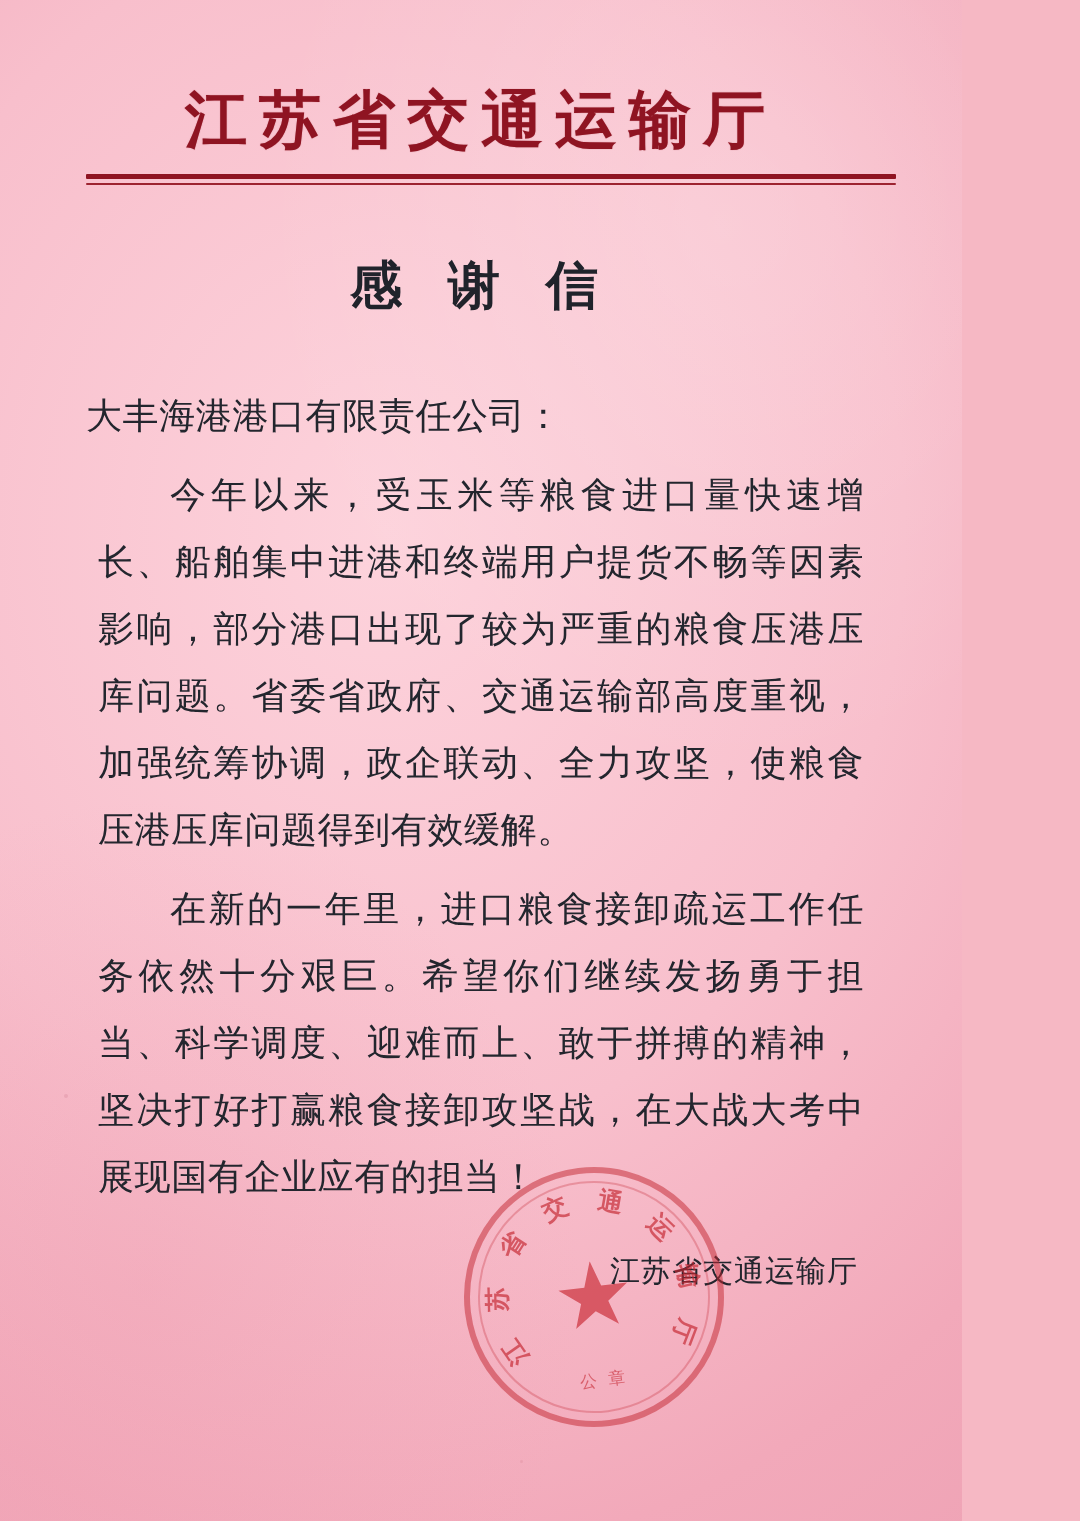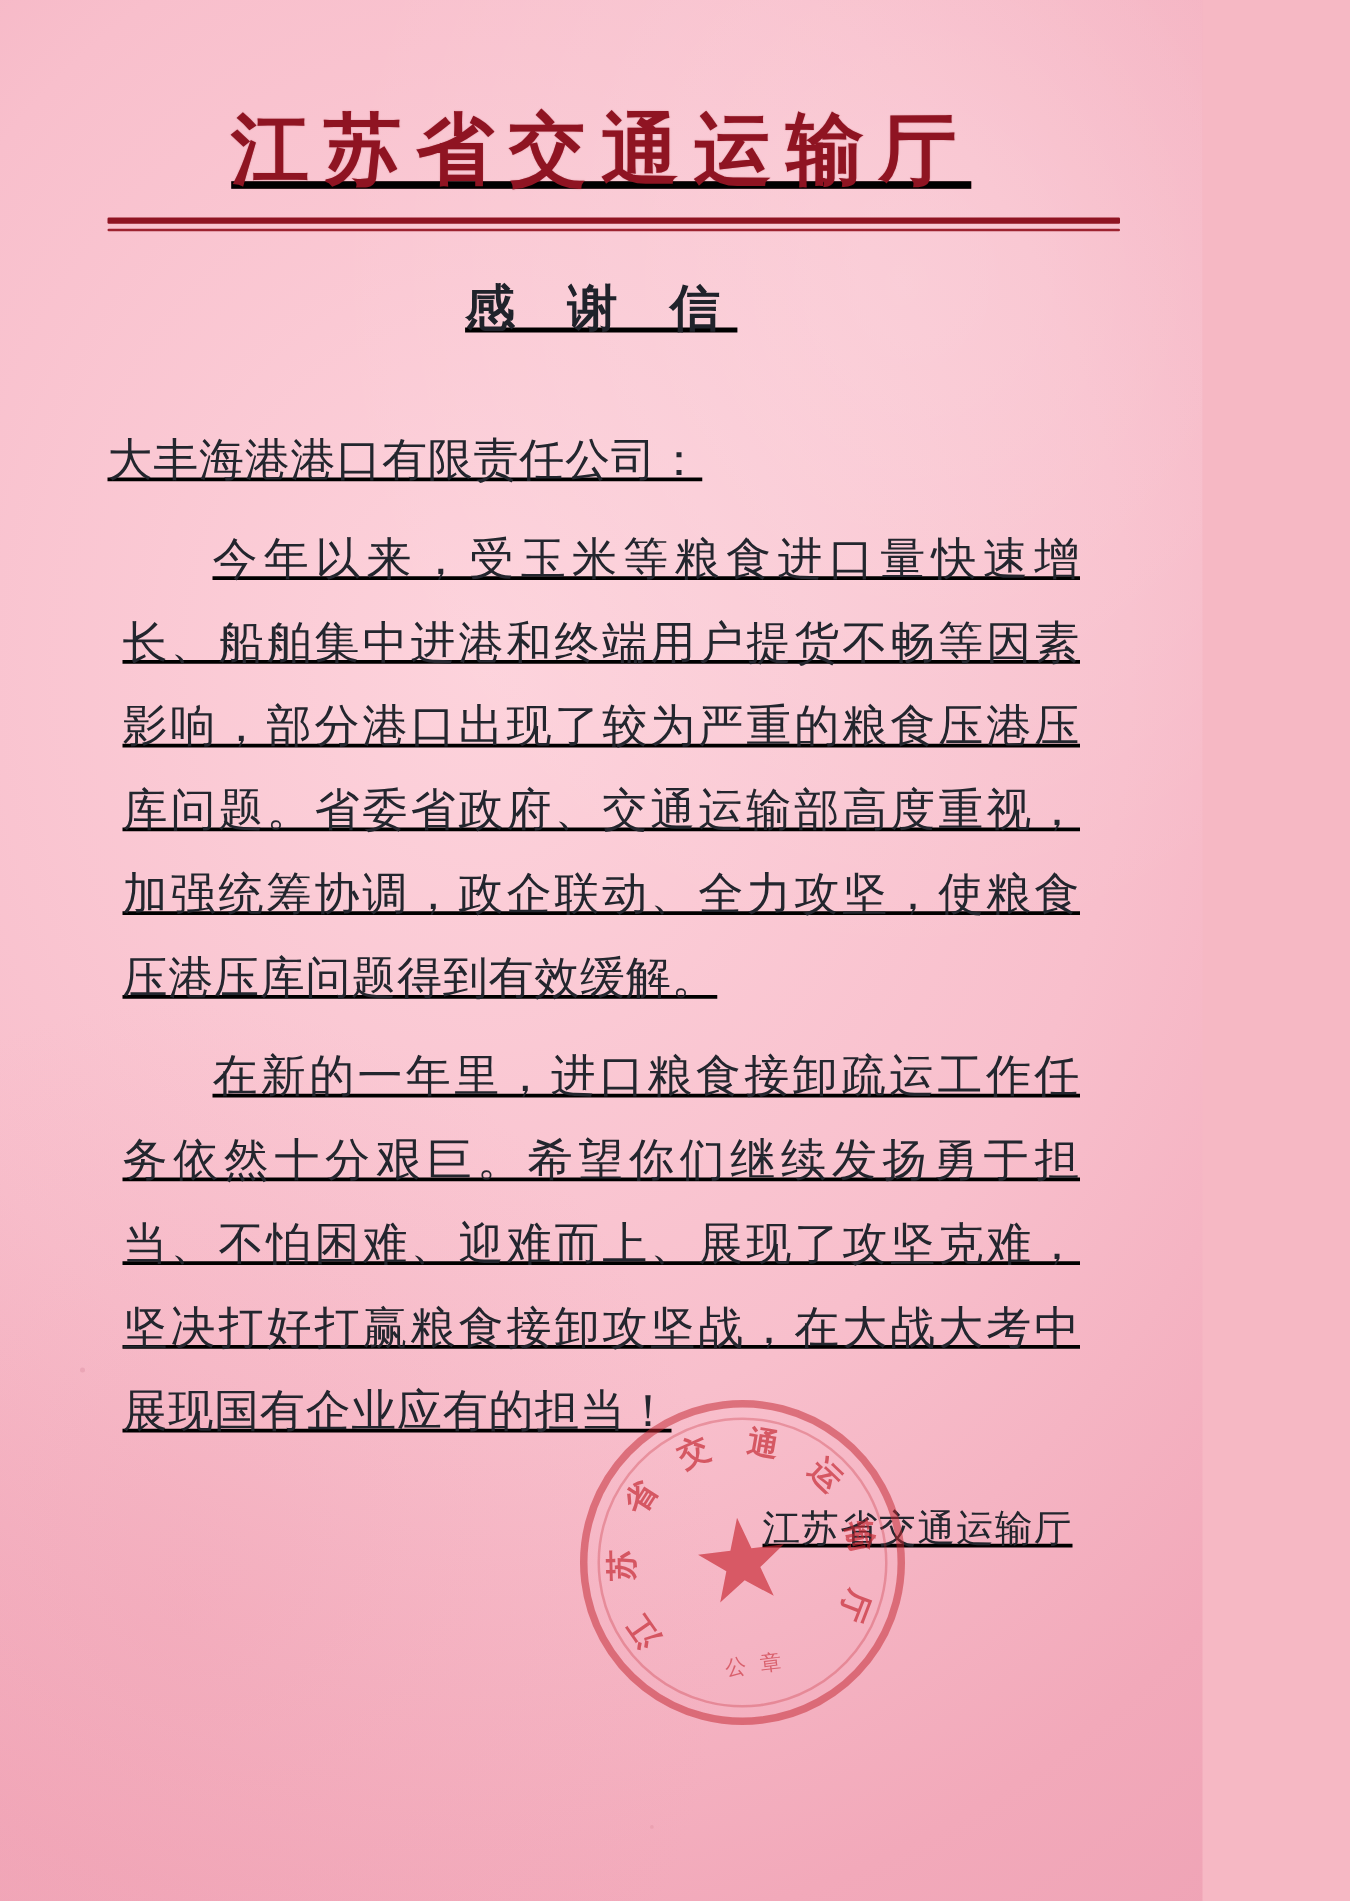--- a/index.html
+++ b/index.html
@@ -16,21 +16,20 @@
 
   
   #page {
     position: relative;
     width: 962px;
     height: 1521px;
     box-sizing: border-box;
     background:
       radial-gradient(ellipse 120% 90% at 40% 35%, #fdd3dc 0%, #f8bfcc 45%, #f2a9ba 75%, #eda0b3 100%);
     overflow: hidden;
-    text-decoration: underline;
   }
   #page::after {
     content: "";
     position: absolute;
     inset: 0;
     pointer-events: none;
     background:
       radial-gradient(ellipse 80% 60% at 75% 15%, rgba(255,255,255,0.18), rgba(255,255,255,0) 60%),
       radial-gradient(ellipse 70% 50% at 15% 85%, rgba(236,150,170,0.25), rgba(255,255,255,0) 65%);
   }
@@ -65,24 +64,24 @@
   }
   .header-rule.thin {
     margin-top: 4px;
     height: 2px;
     background: #9d2330;
   }
 
   
   .letter-title {
     text-align: center;
-    margin-top: 34px;
+    margin-top: 66px;
     font-family: "DejaVu Serif", "Liberation Serif", serif;
     font-weight: 700;
-    font-size: 40px;
+    font-size: 52px;
     letter-spacing: 14px;
     color: #20232b;
   }
 
   
   .letter-body {
     margin-top: 62px;
     font-size: 36px;
     line-height: 1.86;
     color: #23262e;
@@ -191,21 +190,21 @@
       <div class="org-title">江苏省交通运输厅</div>
       <div class="header-rule"></div>
       <div class="header-rule thin"></div>
     </div>
 
     <div class="letter-title">感 谢 信</div>
 
     <div class="letter-body">
       <p class="salutation">大丰海港港口有限责任公司：</p>
       <p class="para">今年以来，受玉米等粮食进口量快速增长、船舶集中进港和终端用户提货不畅等因素影响，部分港口出现了较为严重的粮食压港压库问题。省委省政府、交通运输部高度重视，加强统筹协调，政企联动、全力攻坚，使粮食压港压库问题得到有效缓解。</p>
-      <p class="para">在新的一年里，进口粮食接卸疏运工作任务依然十分艰巨。希望你们继续发扬勇于担当、不怕困难、迎难而上、展现了攻坚克难，坚决打好打赢粮食接卸攻坚战，在大战大考中展现国有企业应有的担当！</p>
+      <p class="para">在新的一年里，进口粮食接卸疏运工作任务依然十分艰巨。希望你们继续发扬勇于担当、科学调度、迎难而上、敢于拼搏的精神，坚决打好打赢粮食接卸攻坚战，在大战大考中展现国有企业应有的担当！</p>
     </div>
 
     <div class="signature-block">
 
       <div class="seal">
         <div class="seal-inner"></div>
         <div class="seal-star"></div>
         <div class="seal-arc-text" id="seal-arc">
             <span style="transform: rotate(-118deg) translate(0px, -96px) translate(-50%, -50%) rotate(0deg);">江</span>
             <span style="transform: rotate(-84.2857deg) translate(0px, -96px) translate(-50%, -50%) rotate(0deg);">苏</span>

